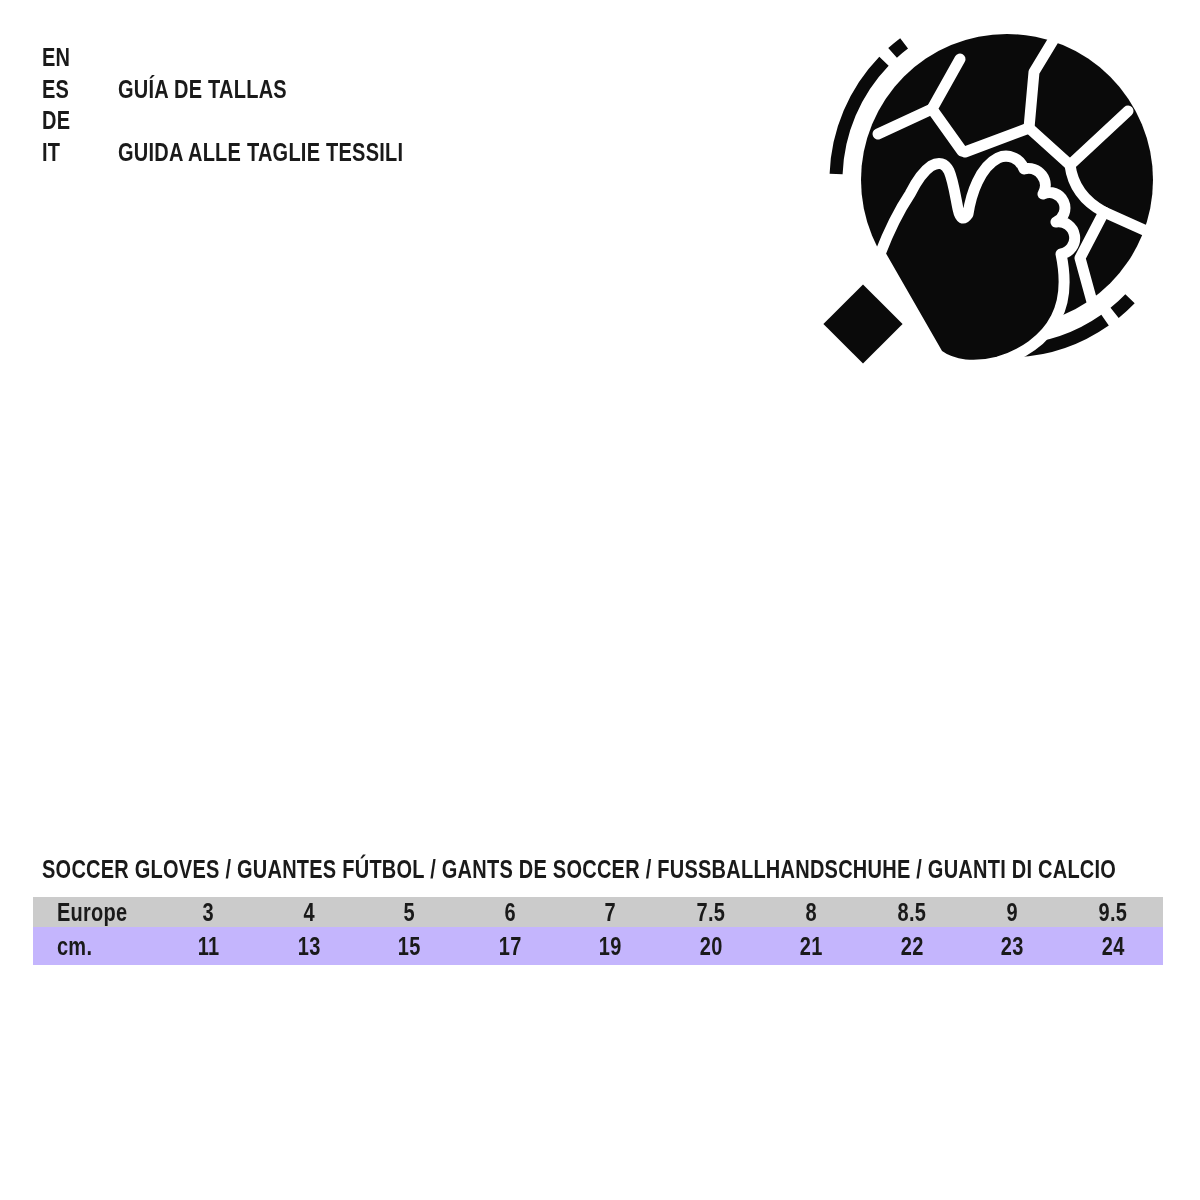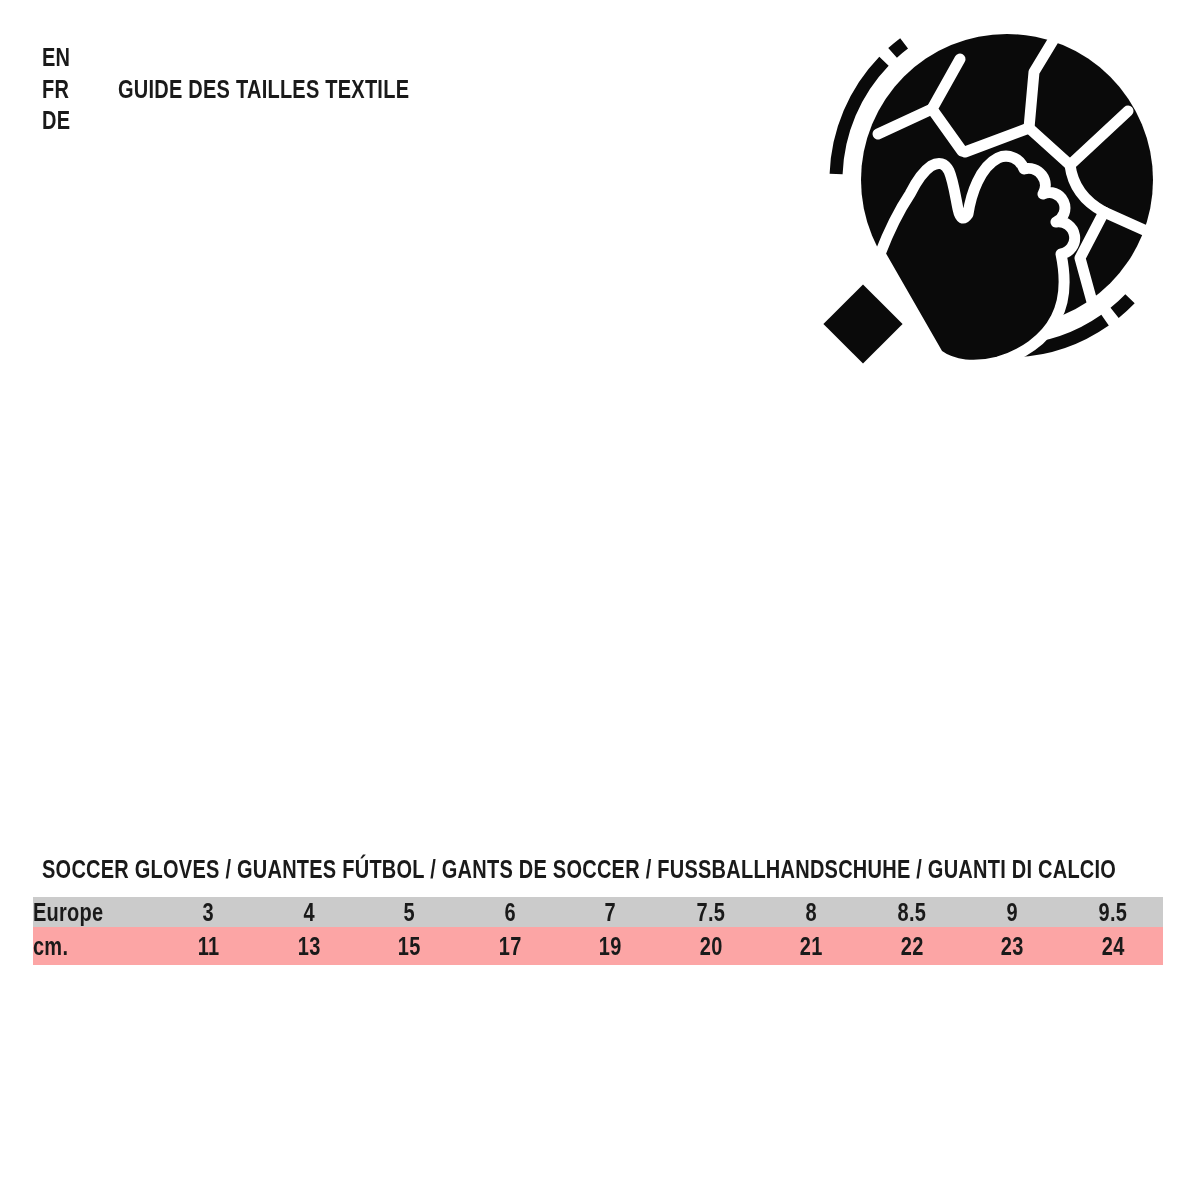--- a/index.html
+++ b/index.html
@@ -36,45 +36,49 @@
   .lang-code { width: 76px; flex: 0 0 76px; }
 
   
   .glove-icon { position: absolute; left: 810px; top: 0px; width: 390px; height: 390px; }
 
   
   .table-title { position: absolute; left: 42px; top: 842px; font-size: 25px; line-height: 26px; }
   .size-table { position: absolute; left: 33px; top: 883px; width: 1130px; }
   .size-row { display: flex; align-items: center; font-size: 25px; }
   .row-header { height: 30px; }
-  .row-body { height: 38px; background: #fca5a5; }
+  .row-body { height: 38px; background: #c4b5fd; }
   .cell { overflow: visible; }
-  .cell-label { flex: 0 0 125px; padding-left: 0; box-sizing: border-box; }
+  .cell-label { flex: 0 0 125px; padding-left: 24px; box-sizing: border-box; }
   .cell-value { flex: 1 1 0; text-align: center; }
 </style>
 </head>
 <body>
 
 <div class="canvas">
 
   <div class="lang-block">
     <div class="lang-row">
       <span class="lang-code"><span class="cond">EN</span></span>
     </div>
 
+    <div class="lang-row">
+      <span class="lang-code"><span class="cond">ES</span></span>
+      <span class="lang-label"><span class="cond">GUÍA DE TALLAS</span></span>
+    </div>
 
-    <div class="lang-row">
-      <span class="lang-code"><span class="cond">FR</span></span>
-      <span class="lang-label"><span class="cond">GUIDE DES TAILLES TEXTILE</span></span>
-    </div>
 
     <div class="lang-row">
       <span class="lang-code"><span class="cond">DE</span></span>
     </div>
 
+    <div class="lang-row">
+      <span class="lang-code"><span class="cond">IT</span></span>
+      <span class="lang-label"><span class="cond">GUIDA ALLE TAGLIE TESSILI</span></span>
+    </div>
   </div>
 
   <svg class="glove-icon" viewBox="0 0 390 390" xmlns="http://www.w3.org/2000/svg" aria-hidden="true">
 
     <circle cx="197" cy="166" r="146" fill="#0a0a0a"></circle>
 
     <g fill="none" stroke="#ffffff" stroke-width="11" stroke-linecap="round" stroke-linejoin="round">
       <path d="M 247,20 L 224,58 L 219,114"></path>
       <path d="M 219,114 L 155,138"></path>
       <path d="M 219,114 L 260,151"></path>

